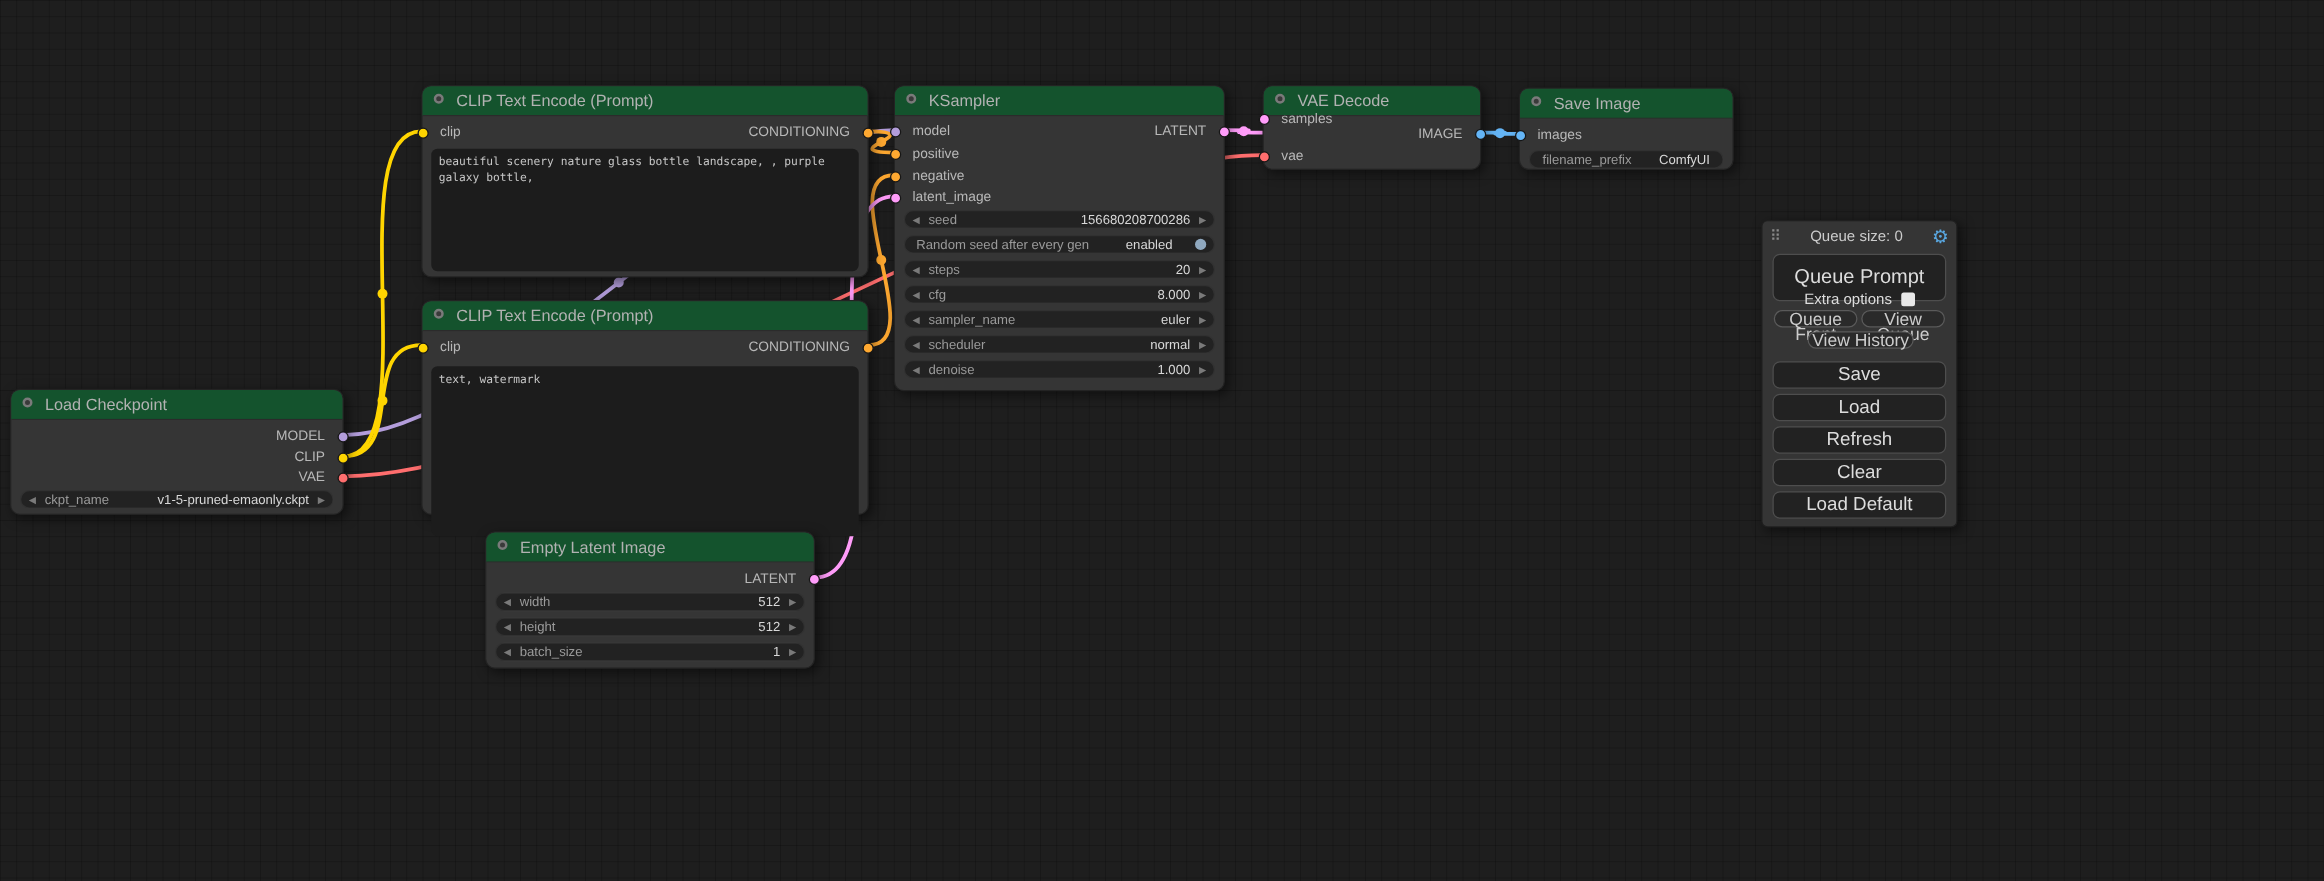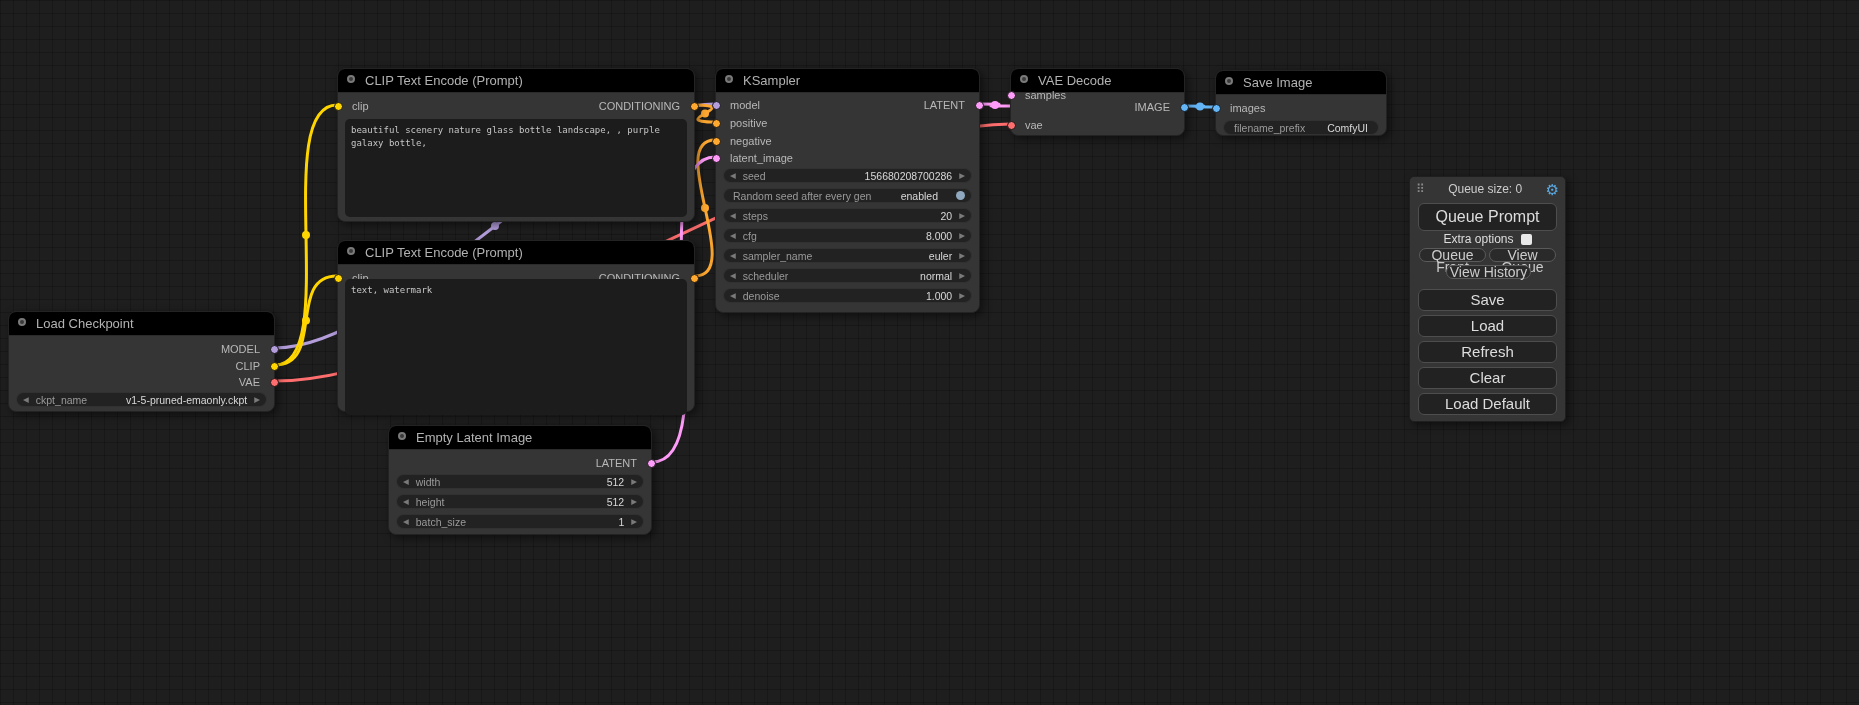--- a/index.html
+++ b/index.html
@@ -8,21 +8,21 @@
     position:relative;width:1859px;height:705px;overflow:hidden;
     background-color:#1e1e1e;
     background-image:
       linear-gradient(rgba(0,0,0,0.20) 1px, transparent 1px),
       linear-gradient(90deg, rgba(0,0,0,0.20) 1px, transparent 1px);
     background-size:13px 13px;
   }
   #wires{position:absolute;left:0;top:0;z-index:1;pointer-events:none}
   .node{position:absolute;background:#353535;border:1px solid #232323;border-radius:8px;
     box-shadow:3px 3px 9px rgba(0,0,0,.5);z-index:2}
-  .ntitle{position:relative;height:24px;line-height:24px;background:#000000;
+  .ntitle{position:relative;height:24px;line-height:24px;background:#14532d;
     border-bottom:1px solid #2b2b2b;border-radius:7px 7px 0 0;color:#b2b2b2;
     font-size:13px;padding-left:27px;white-space:nowrap;overflow:hidden}
   .tdot{position:absolute;left:9px;top:6px;width:8px;height:8px;border-radius:50%;
     background:#3a3a3a;border:2px solid #7a7a7a}
   .slot{position:absolute;left:0;right:0;height:16px;line-height:16px;font-size:11px;color:#b8b8b8}
   .sdot{position:absolute;top:3.5px;width:9px;height:9px;border-radius:50%;border:1px solid #161616;background:#888}
   .in .sdot{left:-4.5px}
   .in .slabel{padding-left:14px;display:inline-block}
   .out{text-align:right}
   .out .sdot{right:-4.5px}
@@ -39,21 +39,21 @@
     color:#c6c6c6;white-space:pre-wrap;word-break:break-word;cursor:text}
   
   #queue{position:absolute;left:1409px;top:176px;width:157px;height:246px;background:#353535;
     border:1px solid #1f1f1f;border-radius:5px;box-shadow:3px 3px 9px rgba(0,0,0,.5);z-index:3;color:#ddd}
   .q-header{position:absolute;left:6px;right:6px;top:3px;height:18px;display:flex;align-items:center;font-size:12px;color:#ccc}
   .q-handle{color:#8a8a8a;font-size:12px;cursor:grab}
   .q-size{flex:1;text-align:center}
   .q-gear{font-size:15px;cursor:pointer;line-height:1}
   .q-btn{position:absolute;left:8px;right:8px;background:#222;border:1px solid #4e4e4e;
     border-radius:6px;color:#ddd;text-align:center;font-family:inherit;cursor:pointer}
-  .q-big{top:26px;height:28px;font-size:16px;line-height:24px}
+  .q-big{top:26px;height:38px;font-size:16px;line-height:24px}
   .q-med{height:22px;font-size:15px;line-height:20px}
   .q-extra{position:absolute;left:0;right:0;top:54px;height:16px;display:flex;align-items:center;
     justify-content:center;gap:7px;font-size:12px;color:#ddd}
   .q-check{width:11px;height:11px;background:#e8e8e8;border-radius:2px;cursor:pointer}
   .q-small{position:absolute;height:14px;font-size:14px;background:#2a2a2a;border:1px solid #5a5a5a;
     border-radius:8px;color:#ccc;text-align:center;line-height:12px;font-family:inherit;cursor:pointer}
 </style>
 </head>
 <body>
 
@@ -127,21 +127,21 @@
       <span>CLIP Text Encode (Prompt)</span>
     </div>
     <div class="slot in" style="top:29px">
       <span class="sdot" style="background: rgb(255, 213, 0);"></span>
       <span class="slabel">clip</span>
     </div>
     <div class="slot out" style="top:29px">
       <span class="slabel">CONDITIONING</span>
       <span class="sdot" style="background: rgb(255, 169, 49);"></span>
     </div>
-    <div class="prompt" style="top:38px;height:136px">text, watermark</div>
+    <div class="prompt" style="top:52px;height:136px">text, watermark</div>
   </div>
 
   <div class="node" style="left:388px;top:425px;width:264px;height:110px">
     <div class="ntitle">
       <span class="tdot"></span>
       <span>Empty Latent Image</span>
     </div>
     <div class="slot out" style="top:29px">
       <span class="slabel">LATENT</span>
       <span class="sdot" style="background: rgb(255, 156, 249);"></span>

